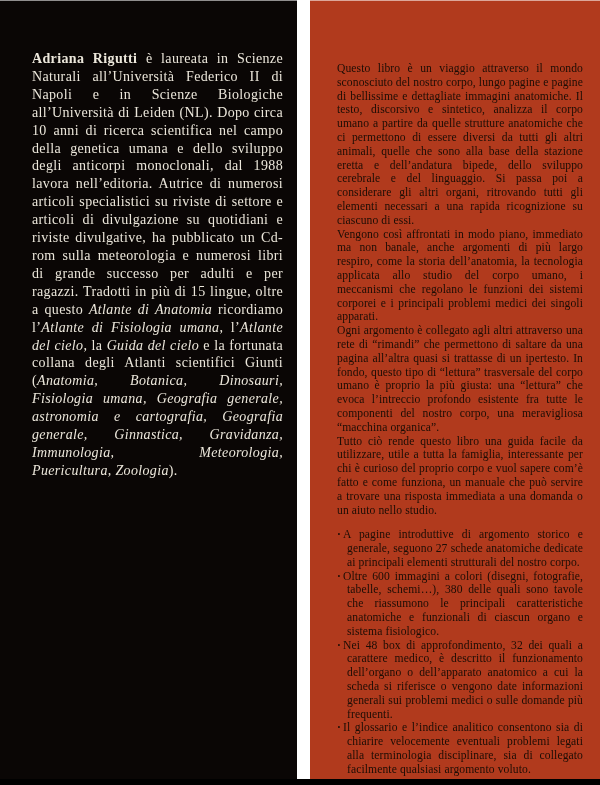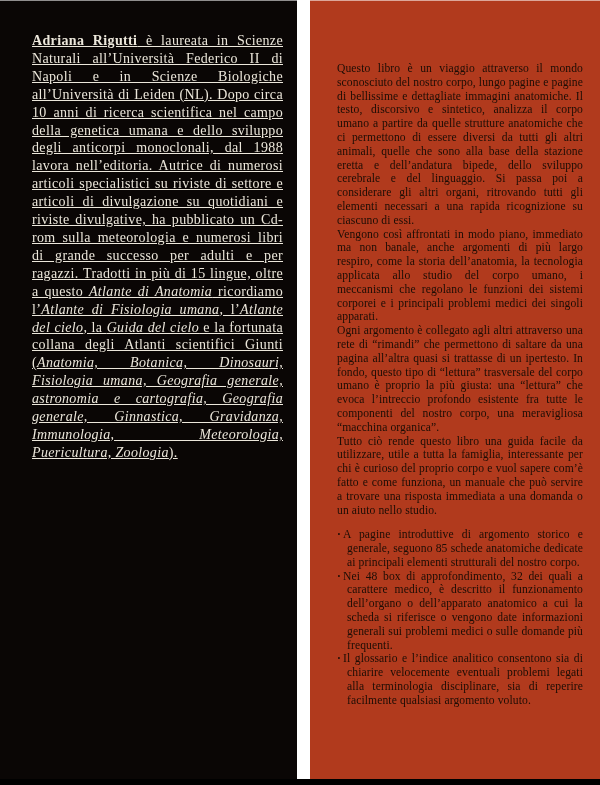--- a/index.html
+++ b/index.html
@@ -13,27 +13,26 @@
   .top-edge{
     position:absolute;top:0;left:0;width:600px;height:1px;
     background:#ffffff;opacity:.55;z-index:3;
   }
   .panel-left{
     position:absolute;left:0;top:0;width:297px;height:785px;
     background:var(--left-bg,#0a0605);
   }
   .bio{
     margin:0;
-    padding:32px 14px 0 32px;
+    padding:50px 14px 0 32px;
     color:var(--left-text,#ece7db);
     font-size:14px;
     line-height:17.9px;
     text-align:justify;
     letter-spacing:.35px;
-    text-decoration:underline;
   }
   .bio .bold{font-weight:bold;}
   .bio .italic{font-style:italic;}
   .stripe{
     position:absolute;left:297px;top:0;width:13px;height:785px;
     background:var(--divider,#ffffff);
   }
   .panel-right{
     position:absolute;left:310px;top:0;width:290px;height:785px;
     background:var(--right-bg,#b13a1d);
@@ -83,22 +82,23 @@
   <div class="stripe"></div>
 
   <div class="panel-right">
     <div class="desc">
       <p>Questo libro è un viaggio attraverso il mondo sconosciuto del nostro corpo, lungo pagine e pagine di bellissime e dettagliate immagini anatomiche. Il testo, discorsivo e sintetico, analizza il corpo umano a partire da quelle strutture anatomiche che ci permettono di essere diversi da tutti gli altri animali, quelle che sono alla base della stazione eretta e dell’andatura bipede, dello sviluppo cerebrale e del linguaggio. Si passa poi a considerare gli altri organi, ritrovando tutti gli elementi necessari a una rapida ricognizione su ciascuno di essi.</p>
       <p>Vengono così affrontati in modo piano, immediato ma non banale, anche argomenti di più largo respiro, come la storia dell’anatomia, la tecnologia applicata allo studio del corpo umano, i meccanismi che regolano le funzioni dei sistemi corporei e i principali problemi medici dei singoli apparati.</p>
       <p>Ogni argomento è collegato agli altri attraverso una rete di “rimandi” che permettono di saltare da una pagina all’altra quasi si trattasse di un ipertesto. In fondo, questo tipo di “lettura” trasversale del corpo umano è proprio la più giusta: una “lettura” che evoca l’intreccio profondo esistente fra tutte le componenti del nostro corpo, una meravigliosa “macchina organica”.</p>
       <p>Tutto ciò rende questo libro una guida facile da utilizzare, utile a tutta la famiglia, interessante per chi è curioso del proprio corpo e vuol sapere com’è fatto e come funziona, un manuale che può servire a trovare una risposta immediata a una domanda o un aiuto nello studio.</p>
 
       <ul class="bullet-list">
-        <li><span class="bullet-marker">·</span><span>A pagine introduttive di argomento storico e generale, seguono 85 schede anatomiche dedicate ai principali elementi strutturali del nostro corpo.</span></li>
+        <li><span class="bullet-marker">·</span><span>A pagine introduttive di argomento storico e generale, seguono 27 schede anatomiche dedicate ai principali elementi strutturali del nostro corpo.</span></li>
+        <li><span class="bullet-marker">·</span><span>Oltre 600 immagini a colori (disegni, fotografie, tabelle, schemi…), 380 delle quali sono tavole che riassumono le principali caratteristiche anatomiche e funzionali di ciascun organo e sistema fisiologico.</span></li>
         <li><span class="bullet-marker">·</span><span>Nei 48 box di approfondimento, 32 dei quali a carattere medico, è descritto il funzionamento dell’organo o dell’apparato anatomico a cui la scheda si riferisce o vengono date informazioni generali sui problemi medici o sulle domande più frequenti.</span></li>
-        <li><span class="bullet-marker">·</span><span>Il glossario e l’indice analitico consentono sia di chiarire velocemente eventuali problemi legati alla terminologia disciplinare, sia di reperire facilmente qualsiasi argomento voluto.</span></li>
+        <li><span class="bullet-marker">·</span><span>Il glossario e l’indice analitico consentono sia di chiarire velocemente eventuali problemi legati alla terminologia disciplinare, sia di collegato facilmente qualsiasi argomento voluto.</span></li>
       </ul>
     </div>
   </div>
 
   <div class="bottom-bar"></div>
 
 </div>
 
 </body></html>

